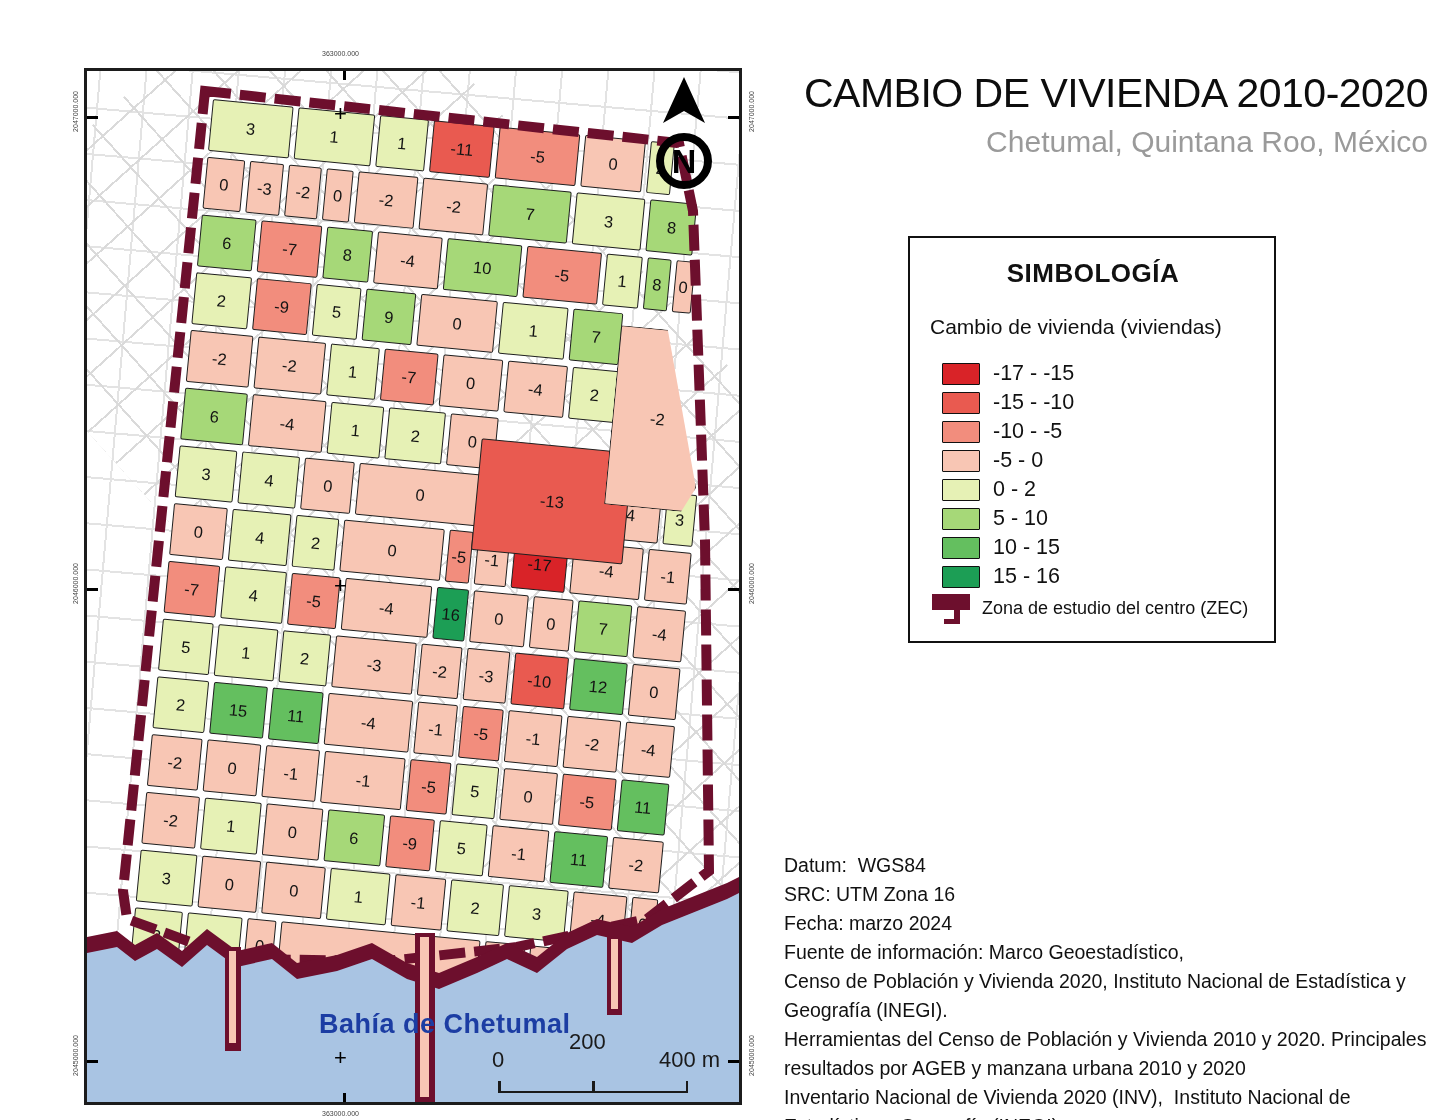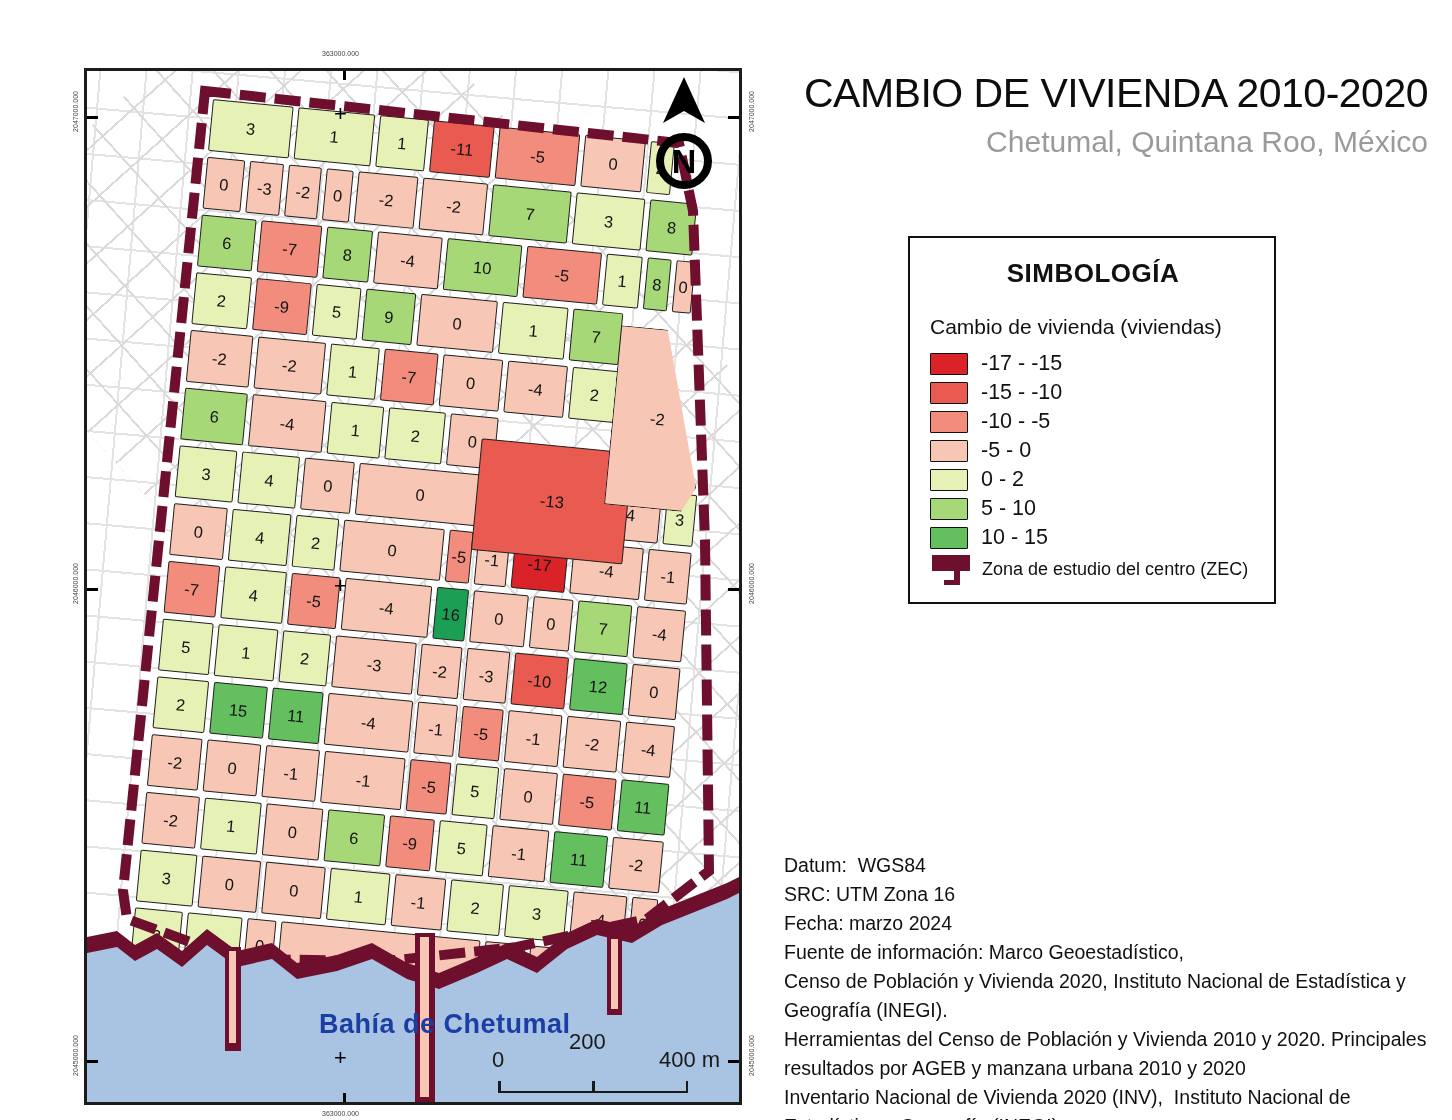--- a/index.html
+++ b/index.html
@@ -55,22 +55,22 @@
   .coord.vert { writing-mode:vertical-rl; transform:rotate(180deg); }
 
   
   .header { position:absolute; left:760px; top:70px; width:668px; text-align:right; }
   .header .title { font-size:41px; font-weight:400; letter-spacing:-.5px; color:#0d0d0d; }
   .header .subtitle { margin-top:8px; font-size:30px; color:#9a9a9a; }
 
   .legend { position:absolute; left:908px; top:236px; width:368px; z-index:2;
             border:2px solid #111; background:#fff; padding:16px 18px 16px 20px; }
   .legend-title { text-align:center; font-size:26px; font-weight:700; letter-spacing:.5px; margin:4px 0 26px; }
-  .legend-sub { font-size:21px; margin-bottom:10px; }
-  .legend-item { display:flex; align-items:center; height:29px; }
+  .legend-sub { font-size:21px; margin-bottom:20px; }
+  .legend-item { display:flex; align-items:center; height:29px;margin-left:12px; }
   .swatch { width:38px; height:22px; border:1.5px solid #111; border-radius:1px; margin-right:13px; flex:0 0 auto; }
   .legend-item .lab { font-size:21.5px; }
   .legend-zec { display:flex; align-items:center; height:34px; }
   .legend-zec .lab { font-size:18px; }
   .zec-icon { margin-right:6px; flex:0 0 auto; }
 
   .metadata { position:absolute; left:784px; top:851px; width:660px;
               font-size:19.5px; line-height:29px; white-space:pre-wrap; }
 </style>
 </head>
@@ -343,20 +343,24 @@
         <span class="lab">0 - 2</span>
       </div>
       <div class="legend-item">
         <span class="swatch" style="background: rgb(166, 216, 120);"></span>
         <span class="lab">5 - 10</span>
       </div>
       <div class="legend-item">
         <span class="swatch" style="background: rgb(100, 191, 95);"></span>
         <span class="lab">10 - 15</span>
       </div>
+      <div class="legend-item">
+        <span class="swatch" style="background: rgb(28, 158, 85);"></span>
+        <span class="lab">15 - 16</span>
+      </div>
     </div>
   <div class="legend-zec">
     <svg class="zec-icon" width="46" height="36" viewBox="0 0 46 36">
       <path d="M2,4 L40,4 L40,20 L30,20 L30,34 L14,34 L14,20 L2,20 Z" fill="#6d0f2d"></path>
       <rect x="14" y="20" width="10" height="9" fill="#ffffff"></rect>
     </svg>
     <span class="lab">Zona de estudio del centro (ZEC)</span>
   </div>
 </div>
 

